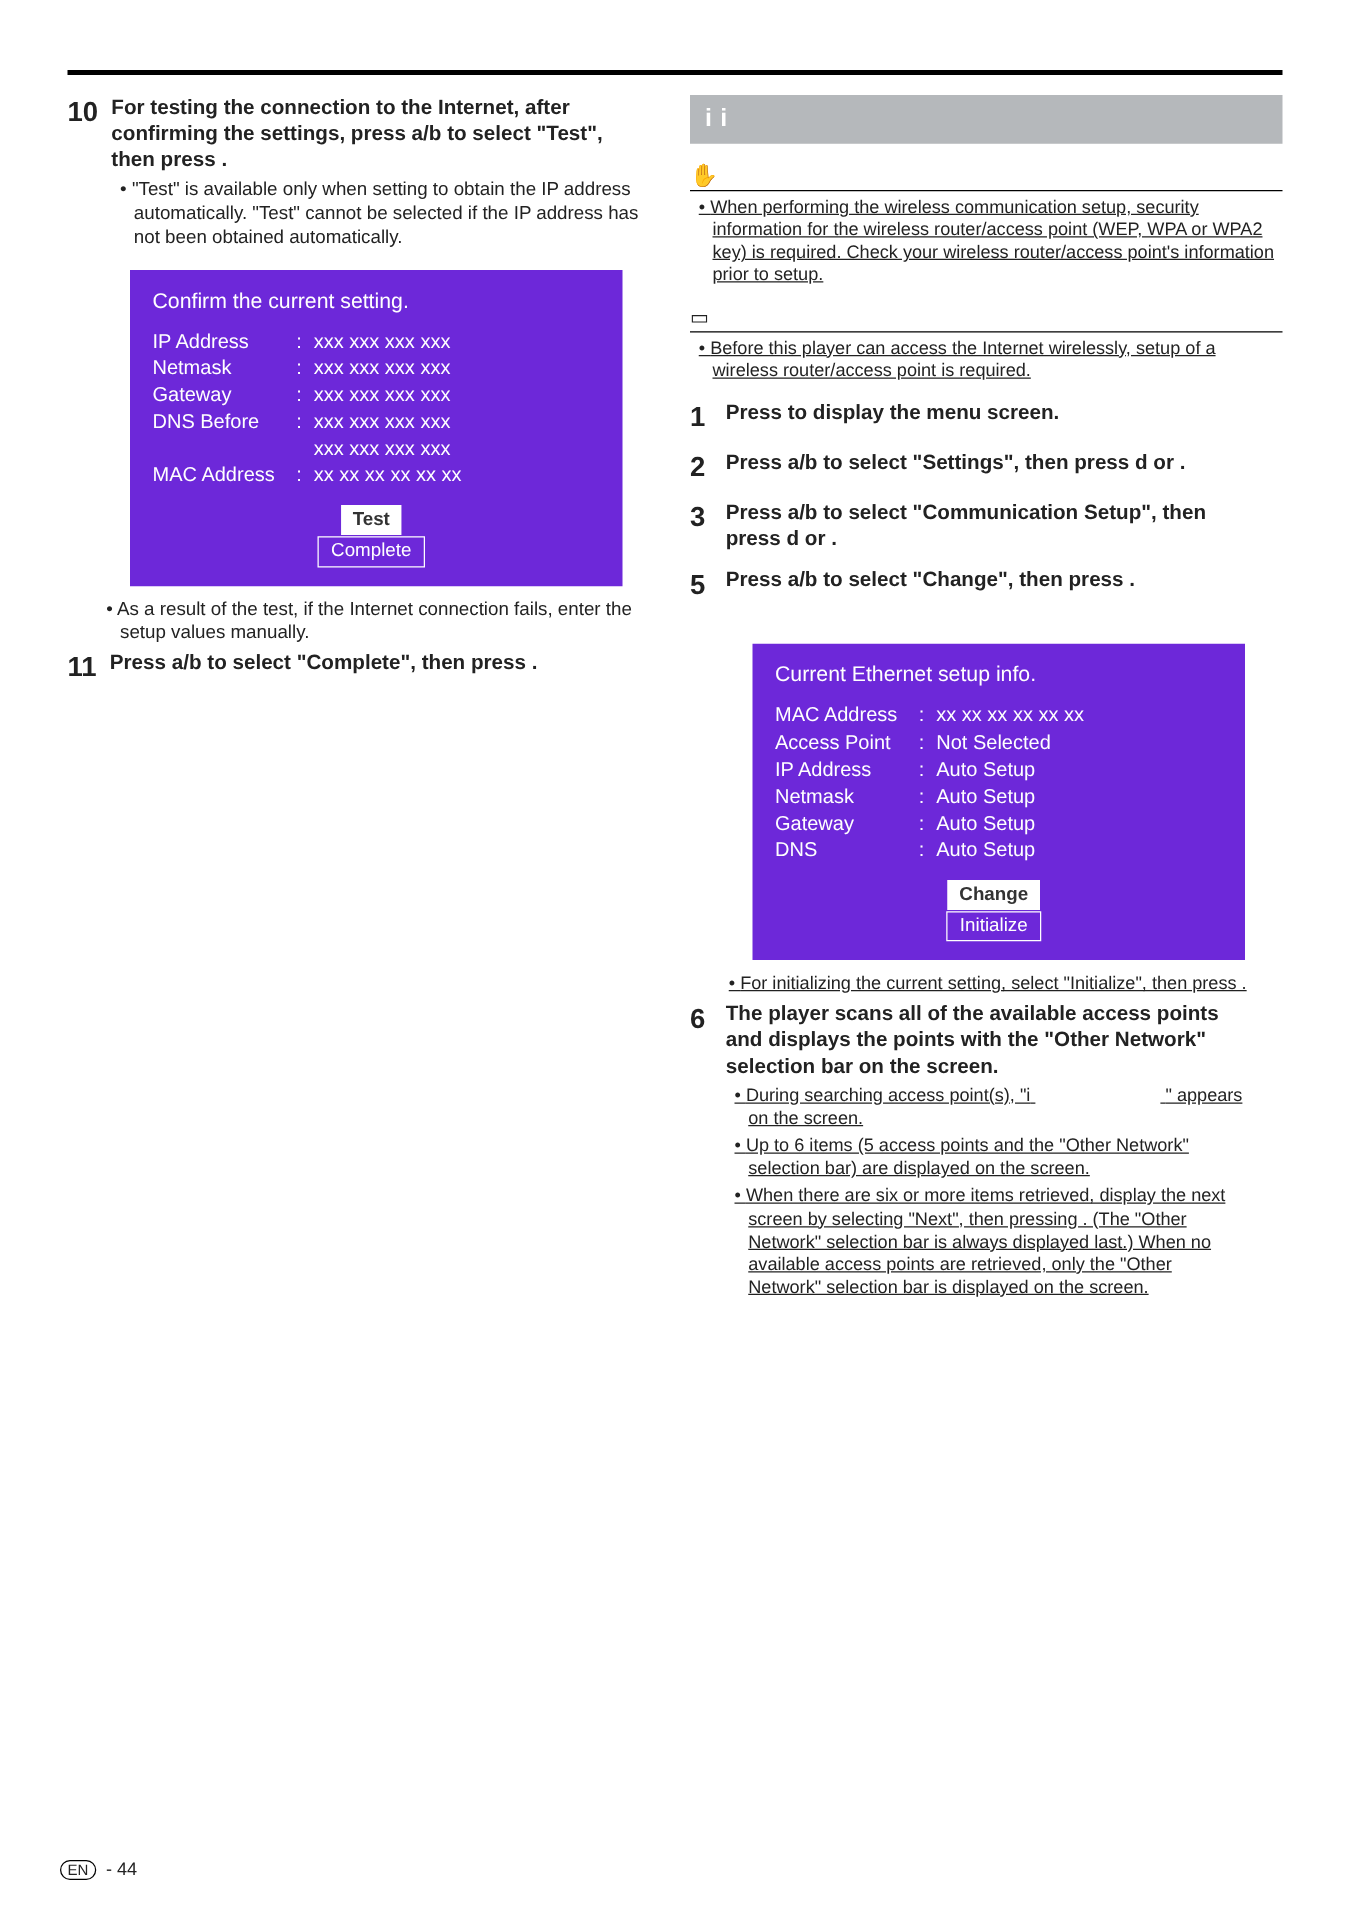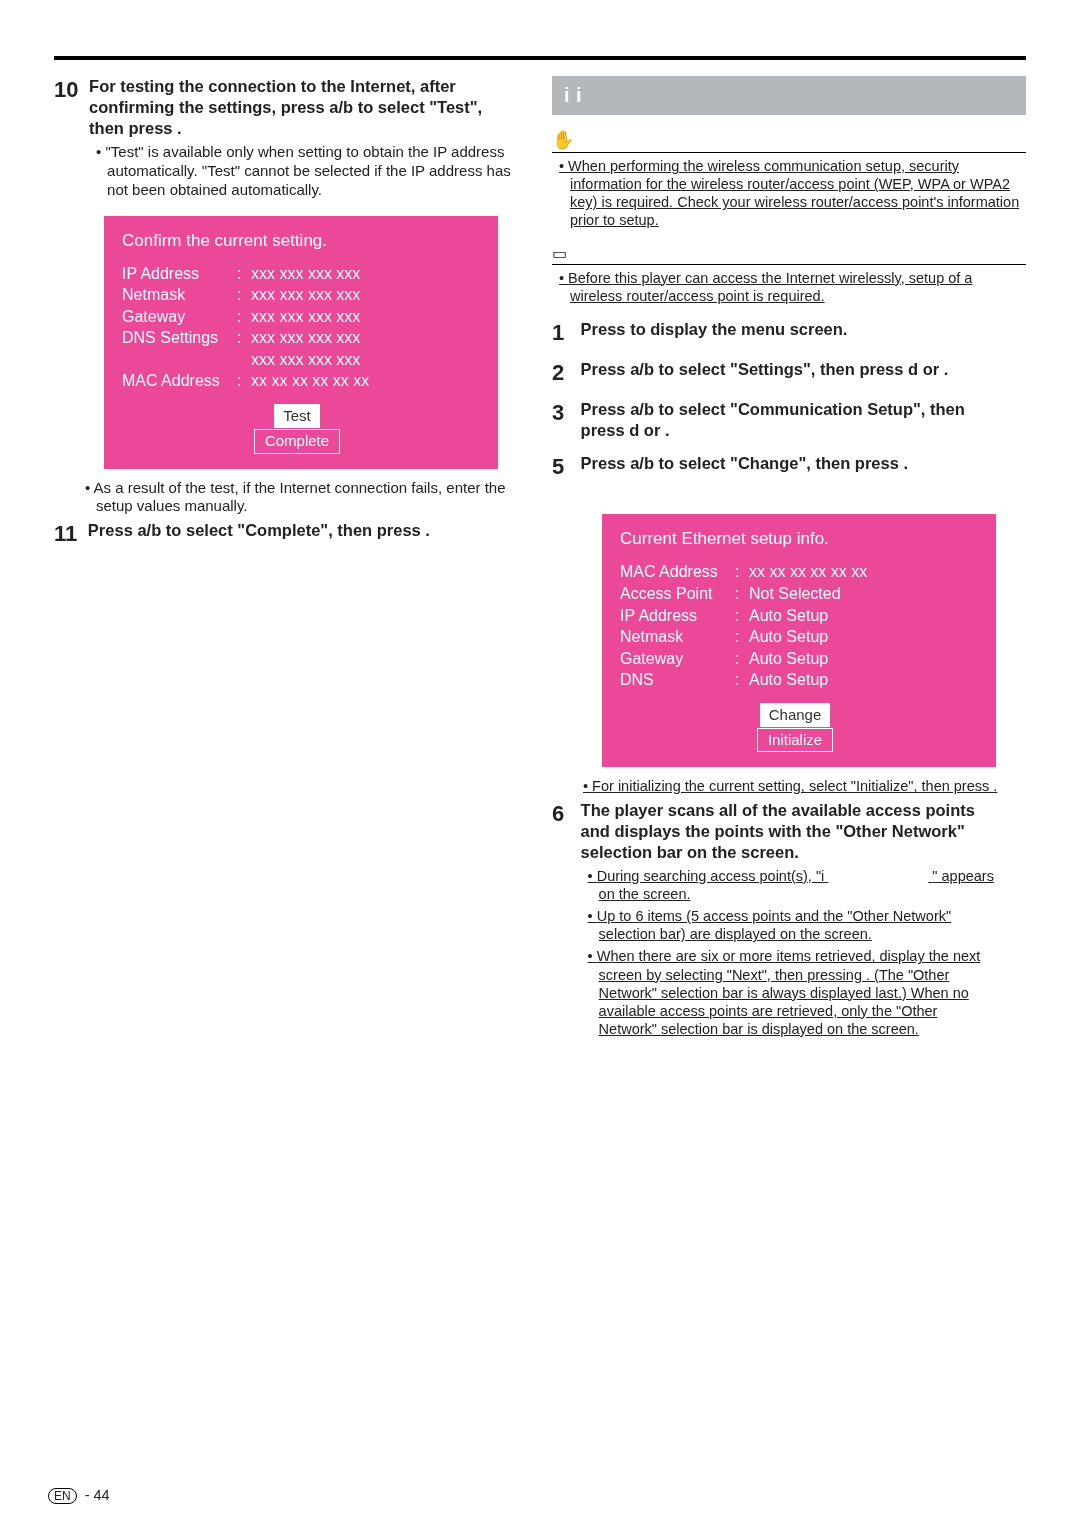--- a/index.html
+++ b/index.html
@@ -7,28 +7,28 @@
   .page { padding: 56px 54px 30px 54px; width: 1080px; height: 1532px; position: relative; }
   .topbar { border-top: 4px solid #000; margin-bottom: 16px; }
   .cols { display: flex; gap: 24px; }
   .col { flex: 1; min-width: 0; }
   .num { display: inline-block; font-weight: bold; font-size: 22px; margin-right: 6px; vertical-align: top; }
   .step { margin-bottom: 12px; font-size: 16.5px; line-height: 1.28; }
   .step .body { display: inline-block; vertical-align: top; width: 430px; }
   .bold { font-weight: bold; }
   .bullet { padding-left: 18px; text-indent: -11px; font-size: 15px; line-height: 1.25; margin: 4px 0; }
   .bullet::before { content: "•  "; }
-  .screen { background: #ec4899; color: #fff; margin: 10px 30px 10px 50px; padding: 14px 26px 14px 18px; font-size: 16px; line-height: 1.35; }
+  .screen { background: #6d28d9; color: #fff; margin: 10px 30px 10px 50px; padding: 14px 26px 14px 18px; font-size: 16px; line-height: 1.35; }
   .screen .title { margin-bottom: 10px; font-size: 17px; }
   .kv { display: flex; }
   .kv .k { width: 115px; white-space: nowrap; }
   .kv .c { width: 14px; }
   .btnrow { text-align: center; margin-top: 12px; }
   .sbtn { display: inline-block; border: 1px solid #fff; padding: 1px 10px; font-size: 15px; margin: 1px 0; }
-  .sbtnw { display: inline-block; background: #fff; color: #333; border: 1px solid #fff; padding: 1px 8px; font-size: 15px; }
+  .sbtnw { display: inline-block; background: #fff; color: #333; border: 1px solid #fff; padding: 1px 8px; font-size: 15px; font-weight: bold; }
   .sectionbar { background: #b5b8bb; color: #fff; font-weight: bold; padding: 8px 12px; font-size: 20px; margin-bottom: 14px; letter-spacing: .5px; }
   .notehead { display:flex; align-items:center; border-bottom: 1.5px solid #000; margin-bottom:4px; padding-bottom:1px; }
   .notehead .lbl { font-size: 15px; font-weight: normal; }
   .noteblock  { margin-bottom: 14px; }
   .small { font-size: 14.5px; text-decoration: underline; }
   .indent { margin-left: 24px; }
   .rsteps .step .body { width: 414px; }
   .rsteps .num { width: 18px; }
   .footer { position:absolute; bottom: 28px; left: 48px; font-size: 14.5px; }
   .footer .en { display:inline-block; border:1.3px solid #000; border-radius: 9px; padding: 0 5px; font-size: 12px; margin-right:4px; }
@@ -64,21 +64,21 @@
             <span class="k">Netmask</span>
             <span class="c">:</span>
             <span>xxx xxx xxx xxx</span>
           </div>
         <div class="kv">
             <span class="k">Gateway</span>
             <span class="c">:</span>
             <span>xxx xxx xxx xxx</span>
           </div>
         <div class="kv">
-            <span class="k">DNS Settings</span>
+            <span class="k">DNS Before</span>
             <span class="c">:</span>
             <span>xxx xxx xxx xxx</span>
           </div>
         <div class="kv">
             <span class="k"></span>
             <span class="c">&nbsp;</span>
             <span>xxx xxx xxx xxx</span>
           </div>
         <div class="kv">
             <span class="k">MAC Address</span>

